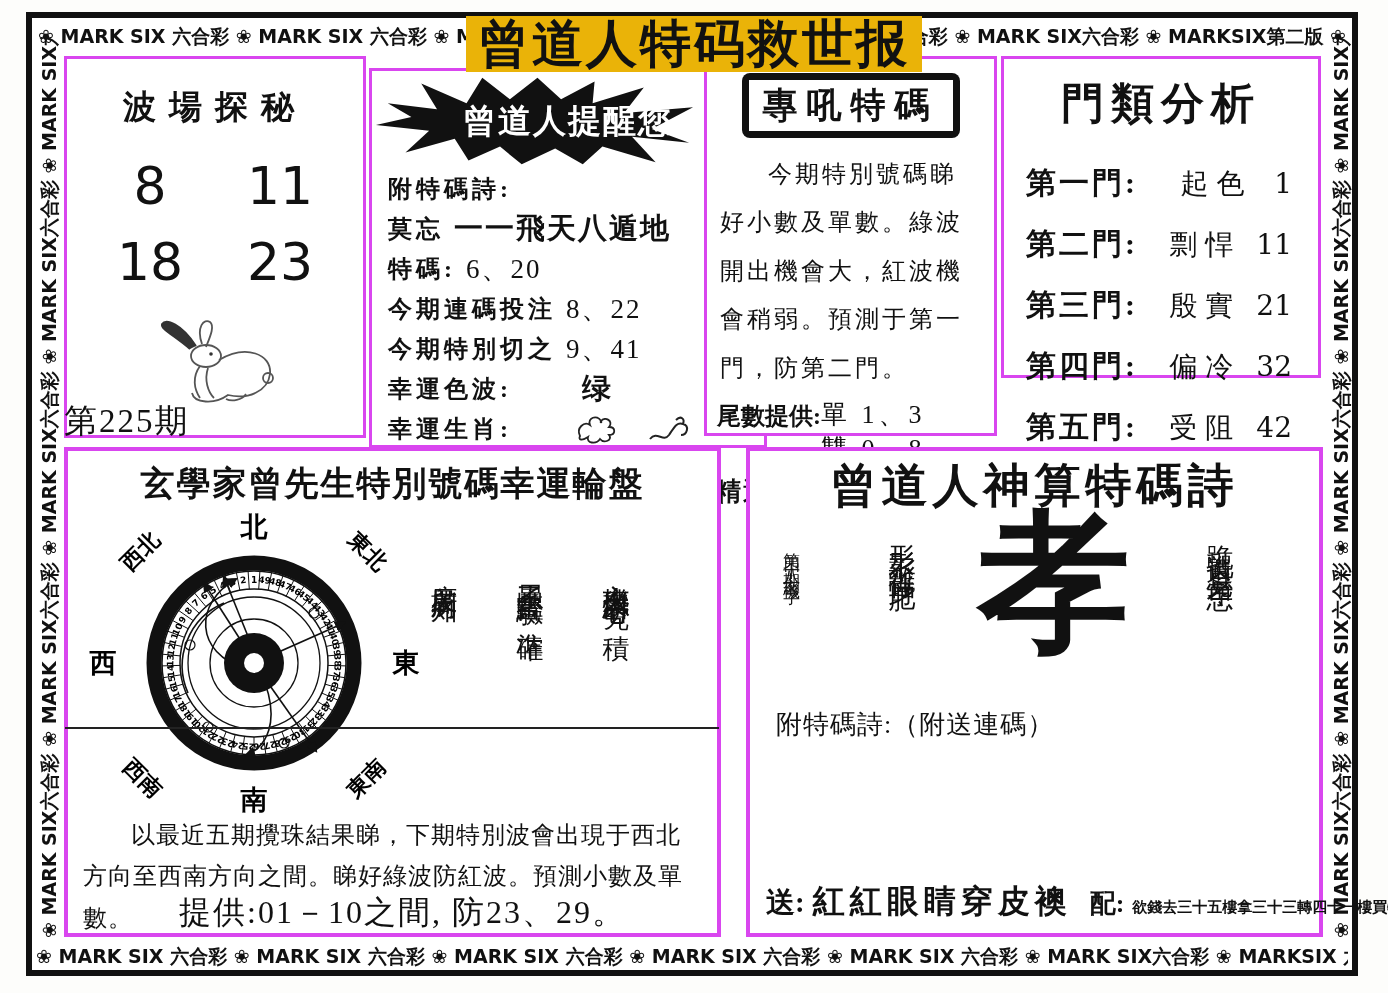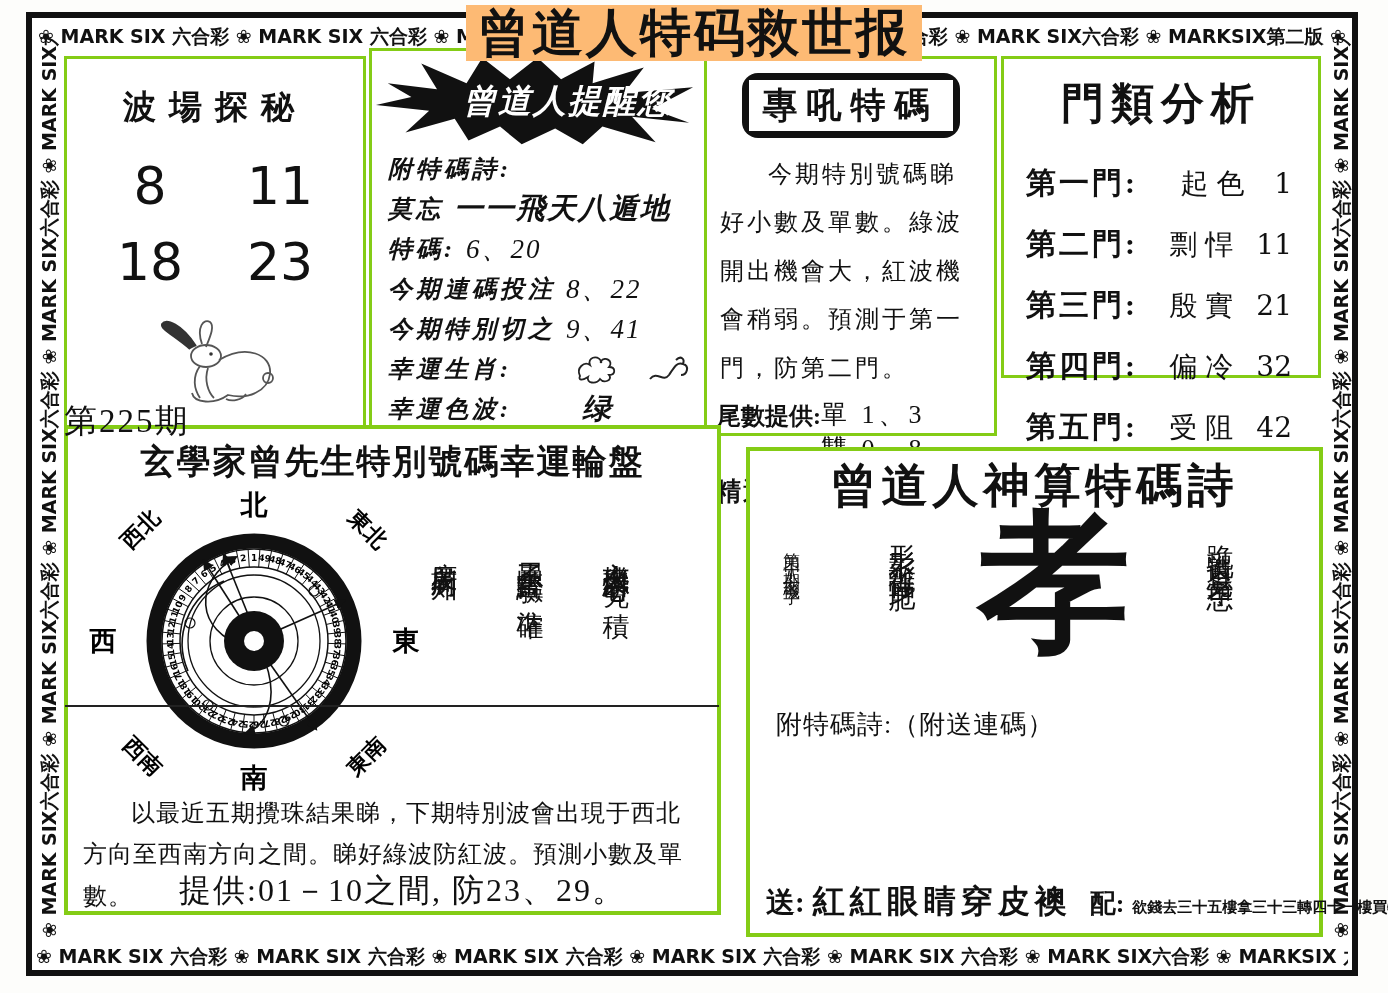--- a/index.html
+++ b/index.html
@@ -5,52 +5,52 @@
   html,body{margin:0;padding:0;background:#dedede;}
   .page{position:relative;width:1388px;height:993px;background:#fdfdfb;color:#111;
         font-family:"Liberation Serif","DejaVu Serif",serif;overflow:hidden;}
   .frame{position:absolute;left:26px;top:12px;width:1332px;height:964px;
          border:6px solid #111;box-sizing:border-box;background:#fff;}
   
   .band{font-family:"DejaVu Sans","Liberation Sans",sans-serif;font-weight:bold;
         font-size:19px;white-space:nowrap;overflow:hidden;color:#111;}
   .top-band{position:absolute;left:38px;top:22px;width:1308px;height:30px;
             display:flex;justify-content:space-between;align-items:center;}
-  .main-title{position:absolute;left:50%;top:5px;transform:translateX(-50%);
-              font-size:51px;font-weight:bold;letter-spacing:3px;background:#fdba74;
+  .main-title{position:absolute;left:50%;top:16px;transform:translateX(-50%);
+              font-size:51px;font-weight:bold;letter-spacing:3px;background:#eab308;
               padding:0 12px;z-index:6;line-height:56px;white-space:nowrap;}
   .vband{position:absolute;width:900px;height:30px;transform:rotate(-90deg);
          transform-origin:0 0;display:flex;align-items:center;}
   .vband.left{left:35px;top:938px;}
   .vband.right{left:1327px;top:938px;}
   .bottom-band{position:absolute;left:36px;top:941px;width:1312px;height:32px;
                display:flex;align-items:center;}
   
-  .box{position:absolute;border:3px solid #84cc16;box-sizing:border-box;background:#fff;}
+  .box{position:absolute;border:3px solid #d946ef;box-sizing:border-box;background:#fff;}
   
   .bc-title{text-align:center;margin-top:26px;font-size:33px;font-weight:bold;letter-spacing:13px;}
   .num-row{display:flex;justify-content:center;gap:46px;
            font-family:"DejaVu Sans","Liberation Sans",sans-serif;font-size:52px;}
   .num-row span{display:inline-block;width:84px;text-align:center;}
   .num-row.r1{margin-top:26px;}
   .num-row.r2{margin-top:16px;}
   .rabbit{display:block;margin:22px auto 0;}
   .issue{position:absolute;left:64px;top:399px;font-size:33px;letter-spacing:2px;z-index:4;}
   
   .burst-wrap{position:relative;height:96px;margin-top:2px;}
   .burst-text{position:absolute;left:0;top:26px;width:100%;text-align:center;color:#fff;
               font-size:33px;font-weight:bold;letter-spacing:2px;}
   .rm-rows{padding:0 16px;}
   .rm-row{height:40px;display:flex;align-items:center;gap:10px;}
   .rm-label{font-weight:bold;font-size:24px;letter-spacing:4px;}
   .rm-val{font-size:27px;letter-spacing:2px;}
   .rm-val.big{font-weight:bold;font-size:29px;}
   .zodiac{display:flex;gap:26px;margin-left:52px;}
   
-  .zh-titlebar{width:fit-content;margin:14px auto 0;background:#111;padding:7px;border-radius:16px;}
+  .zh-titlebar{width:fit-content;margin:14px auto 0;background:#111;padding:7px;border-radius:8px;}
   .zh-titlebar .inner{background:#fff;padding:2px 14px;font-size:35px;font-weight:bold;letter-spacing:9px;}
   .zh-para{margin:12px 13px 0;font-size:24px;line-height:2.02;text-indent:2em;letter-spacing:3px;}
   .zh-tails{display:flex;margin:6px 0 0 10px;gap:0;}
   .zh-tails .lbl{font-weight:bold;font-size:24px;padding-top:2px;}
   .zh-tails .vals{font-size:26px;line-height:34px;letter-spacing:4px;}
   .zh-sel{margin:8px 0 0 8px;font-size:25px;}
   .zh-sel .lbl{font-weight:bold;font-size:26px;letter-spacing:2px;}
   
   .ml-title{text-align:center;margin-top:16px;font-size:43px;font-weight:bold;letter-spacing:7px;}
   .ml-rows{margin:20px 26px 0 22px;}
@@ -130,21 +130,21 @@
         <path d="M79 46 C106 30 132 40 130 60 C128 77 108 86 88 81 C74 91 54 89 52 79"></path>
         <path d="M60 52 C52 63 54 75 60 84 M68 54 C64 66 68 78 74 84"></path>
         <path d="M106 80 C102 86 92 88 86 85"></path>
         <circle cx="128" cy="64" r="5"></circle>
       </g>
       <circle cx="71" cy="40" r="1.8" fill="#333"></circle>
     </svg>
   </div>
   <div class="issue">第225期</div>
 
-  <div class="box" style="left:369px;top:48px;width:398px;height:380px;font-style:italic;">
+  <div class="box" style="left:369px;top:68px;width:398px;height:380px;">
     <div class="burst-wrap">
       <svg width="325" height="96" viewBox="0 0 330 96">
         <polygon fill="#111" points="4,52 40,44 16,30 66,36 50,10 96,30 112,4 140,26 168,4 192,26 226,8 224,30 276,14 256,40 326,34 284,56 322,70 264,64 288,90 234,74 214,92 186,76 152,92 130,74 98,88 84,66 34,80 58,58"></polygon>
       </svg>
       <div class="burst-text">曾道人提醒您</div>
     </div>
     <div class="rm-rows">
       <div class="rm-row">
         <span class="rm-label">附特碼詩:</span>
       </div>
@@ -156,37 +156,37 @@
         <span class="rm-label">特碼:</span>
         <span class="rm-val">6、20</span>
       </div>
       <div class="rm-row">
         <span class="rm-label">今期連碼投注</span>
         <span class="rm-val">8、22</span>
       </div>
       <div class="rm-row">
         <span class="rm-label">今期特別切之</span>
         <span class="rm-val">9、41</span>
+      </div>
+      <div class="rm-row">
+        <span class="rm-label">幸運色波:</span>
+        <span class="rm-val big" style="margin-left:60px;">绿</span>
       </div>
       <div class="rm-row">
         <span class="rm-label">幸運生肖:</span>
         <span class="zodiac">
           <svg width="46" height="34" viewBox="0 0 46 34">
             <path d="M6 24 C2 16 10 9 16 13 C13 6 23 2 27 9 C31 4 40 9 35 15 C42 15 42 23 35 23 C39 28 30 32 26 27 C22 33 12 31 14 25 C8 29 4 28 6 24 Z" fill="none" stroke="#222" stroke-width="1.8"></path>
             <circle cx="27" cy="10" r="1.3" fill="#222"></circle>
           </svg>
           <svg width="46" height="34" viewBox="0 0 46 34">
             <path d="M4 27 C11 18 17 31 23 23 C29 14 31 10 37 12 C44 14 41 23 35 23 M37 12 C39 7 35 3 30 8" fill="none" stroke="#222" stroke-width="2"></path>
           </svg>
         </span>
       </div>
-      <div class="rm-row">
-        <span class="rm-label">幸運色波:</span>
-        <span class="rm-val big" style="margin-left:60px;">绿</span>
-      </div>
     </div>
   </div>
 
   <div class="box" style="left:704px;top:56px;width:293px;height:380px;">
     <div class="zh-titlebar">
       <div class="inner">專吼特碼</div>
     </div>
     <div class="zh-para">今期特別號碼睇好小數及單數。綠波開出機會大，紅波機會稍弱。預測于第一門，防第二門。</div>
     <div class="zh-tails">
       <span class="lbl">尾數提供:</span>
@@ -225,21 +225,21 @@
         <span class="val">32</span>
       </div>
       <div class="ml-row">
         <span class="lbl">第五門:</span>
         <span class="name">受阻</span>
         <span class="val">42</span>
       </div>
     </div>
   </div>
 
-  <div class="box" style="left:64px;top:425px;width:657px;height:490px;border-width:4px;">
+  <div class="box" style="left:64px;top:447px;width:657px;height:490px;border-width:4px;">
     <div class="wh-title">玄學家曾先生特別號碼幸運輪盤</div>
     <svg class="wheel-svg" width="340" height="312" viewBox="-170 -154 340 312">
       <defs>
         <marker id="ah" viewBox="0 0 10 10" refX="8" refY="5" markerWidth="7" markerHeight="7" orient="auto">
           <path d="M0 0 L10 5 L0 10 z" fill="#111"></path>
         </marker>
       </defs>
       <text class="dir" x="0" y="-133">北</text>
       <text class="dir" x="0" y="140">南</text>
       <text class="dir" x="-151" y="3">西</text>

